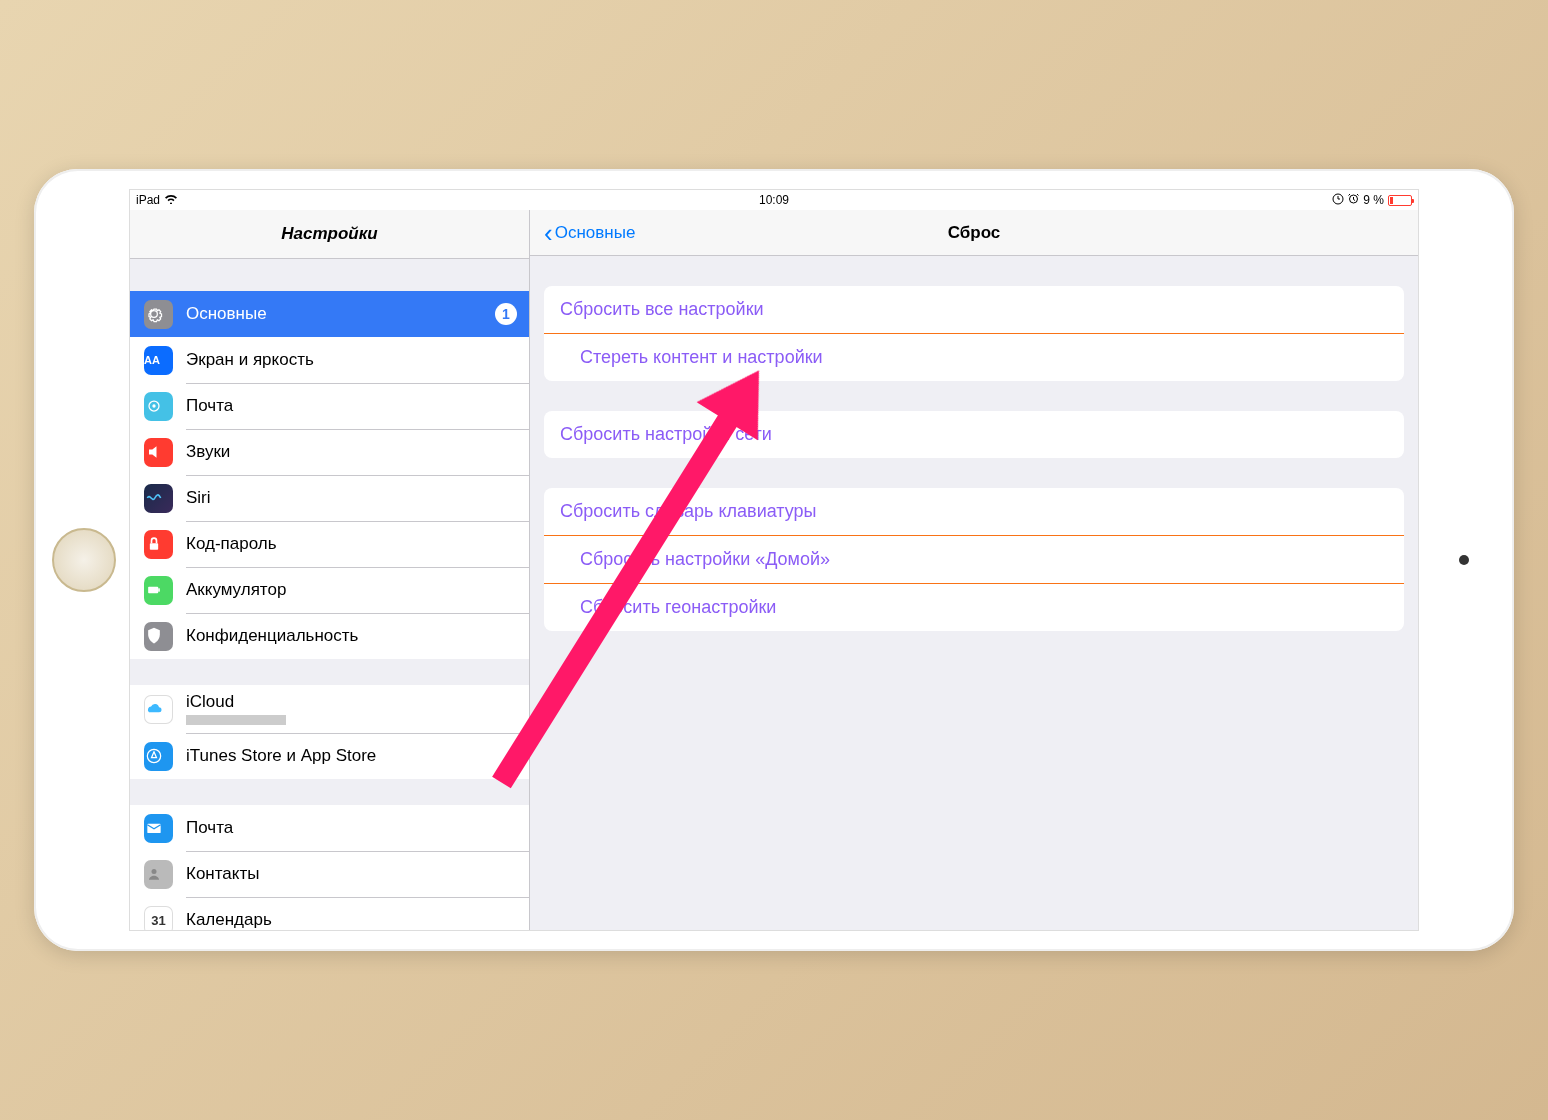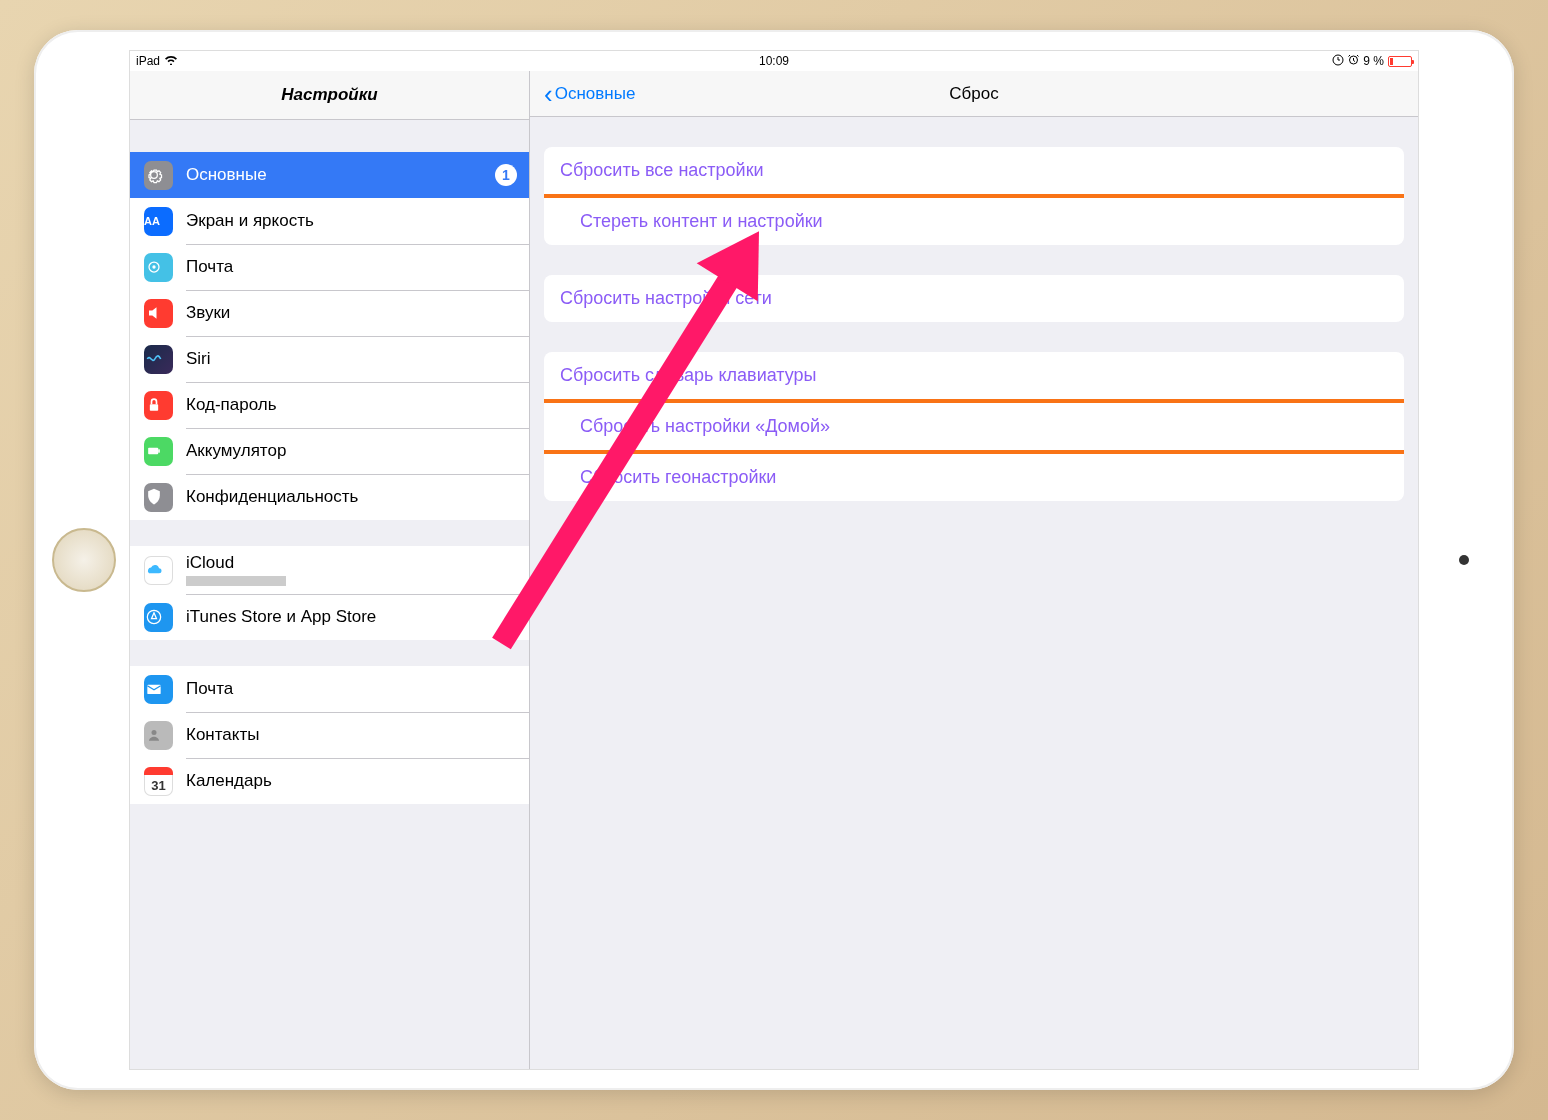--- a/index.html
+++ b/index.html
@@ -11,21 +11,21 @@
   display: flex;
   align-items: center;
   justify-content: center;
 }
 .device-frame {
   background: #fff;
   border-radius: 44px;
   box-shadow: 0 4px 20px rgba(0,0,0,0.15), inset 0 0 0 2px #eee;
   padding: 20px 95px;
   width: 1480px;
-  height: 1060px;
+  height: 782px;
   position: relative;
 }
 .home-button {
   position: absolute;
   left: 18px;
   top: 50%;
   transform: translateY(-50%);
   width: 64px;
   height: 64px;
   border-radius: 50%;
@@ -182,39 +182,39 @@
 .back-chevron {
   font-size: 26px;
   line-height: 1;
   margin-right: 2px;
   font-weight: 300;
 }
 .detail-title {
   position: absolute;
   left: 50%;
   transform: translateX(-50%);
-  font-weight: 400;
+  font-weight: 700;
   font-size: 17px;
 }
 .detail-body { padding: 0 14px; }
 .detail-group {
   background: #fff;
   border-radius: 8px;
   margin-top: 30px;
   overflow: hidden;
 }
 .detail-row {
   padding: 13px 16px;
   color: #8b5cf6;
   font-size: 18px;
   cursor: pointer;
   position: relative;
 }
 .detail-row + .detail-row {
-  border-top: 4px solid #f97316;
+  border-top: 1px solid #f97316;
   padding-left: 36px;
 }
 .arrow {
   position: absolute;
   pointer-events: none;
   left: 590px;
   top: 222px;
   transform: rotate(32deg);
   transform-origin: top left;
 }
@@ -410,21 +410,21 @@
                     <circle cx="12" cy="9" r="3"></circle>
                     <path d="M6 19c0-3 3-5 6-5s6 2 6 5"></path>
                   </svg>
                 </div>
                 <div style="flex: 1 1 0%;">
                   <div class="row-label">Контакты</div>
                 </div>
               </div>
               <div class="row">
                 <div class="icon" style="background: rgb(255, 255, 255); box-shadow: rgb(221, 221, 221) 0px 0px 0px 1px inset;">
-                  <div style="width:100%;height:100%;display:flex;flex-direction:column">
+                  <div style="width:100%;height:100%;display:flex;">
                     <div style="height:8px;background:#ff3b30;border-radius:6px 6px 0 0"></div>
                     <div style="flex:1;display:flex;align-items:center;justify-content:center;font-size:13px;font-weight:600;color:#333">31</div>
                   </div>
                 </div>
                 <div style="flex: 1 1 0%;">
                   <div class="row-label">Календарь</div>
                 </div>
               </div>
             </div>
           </div>

